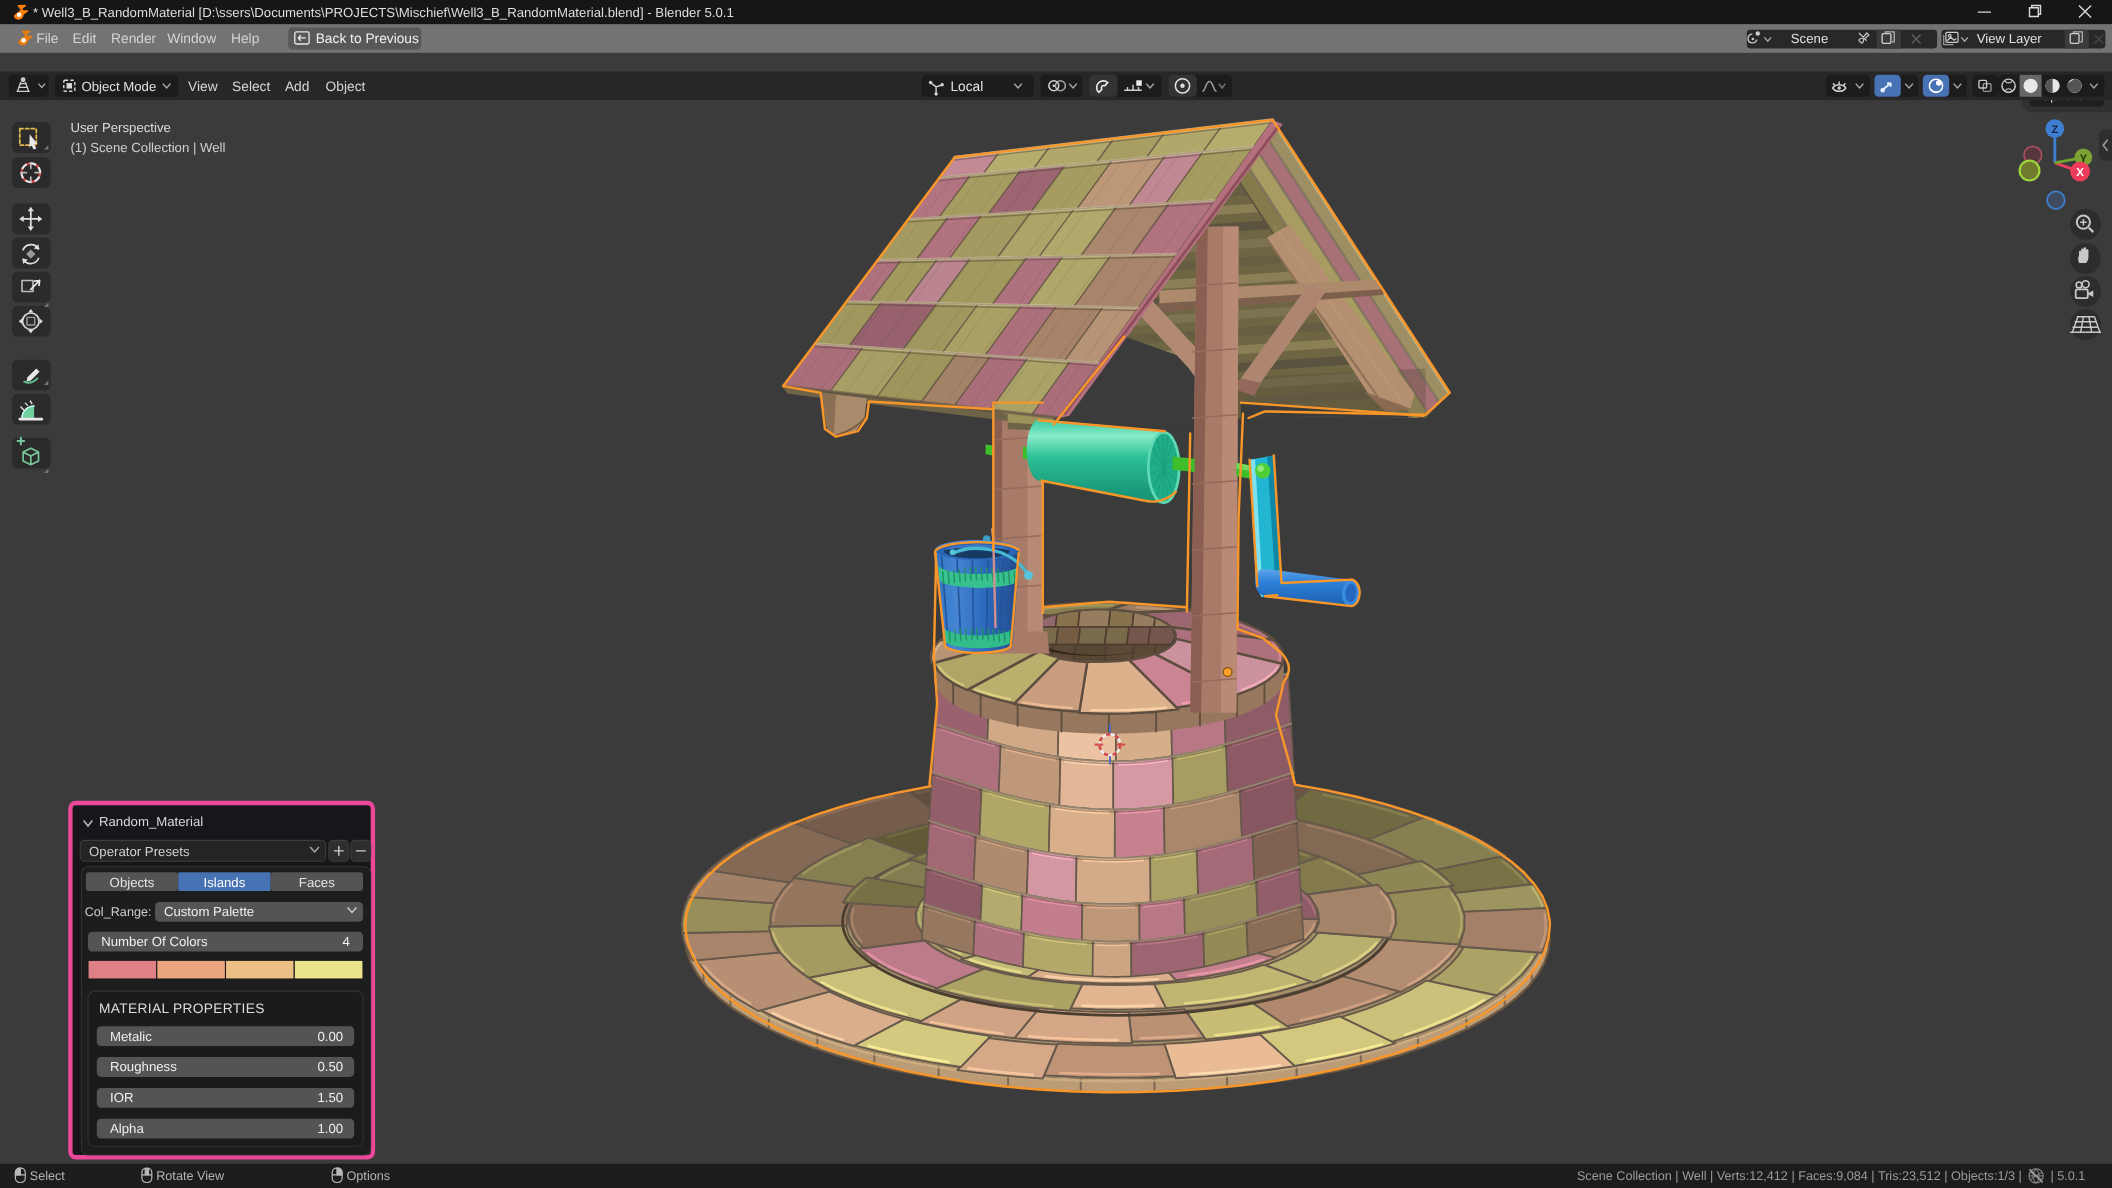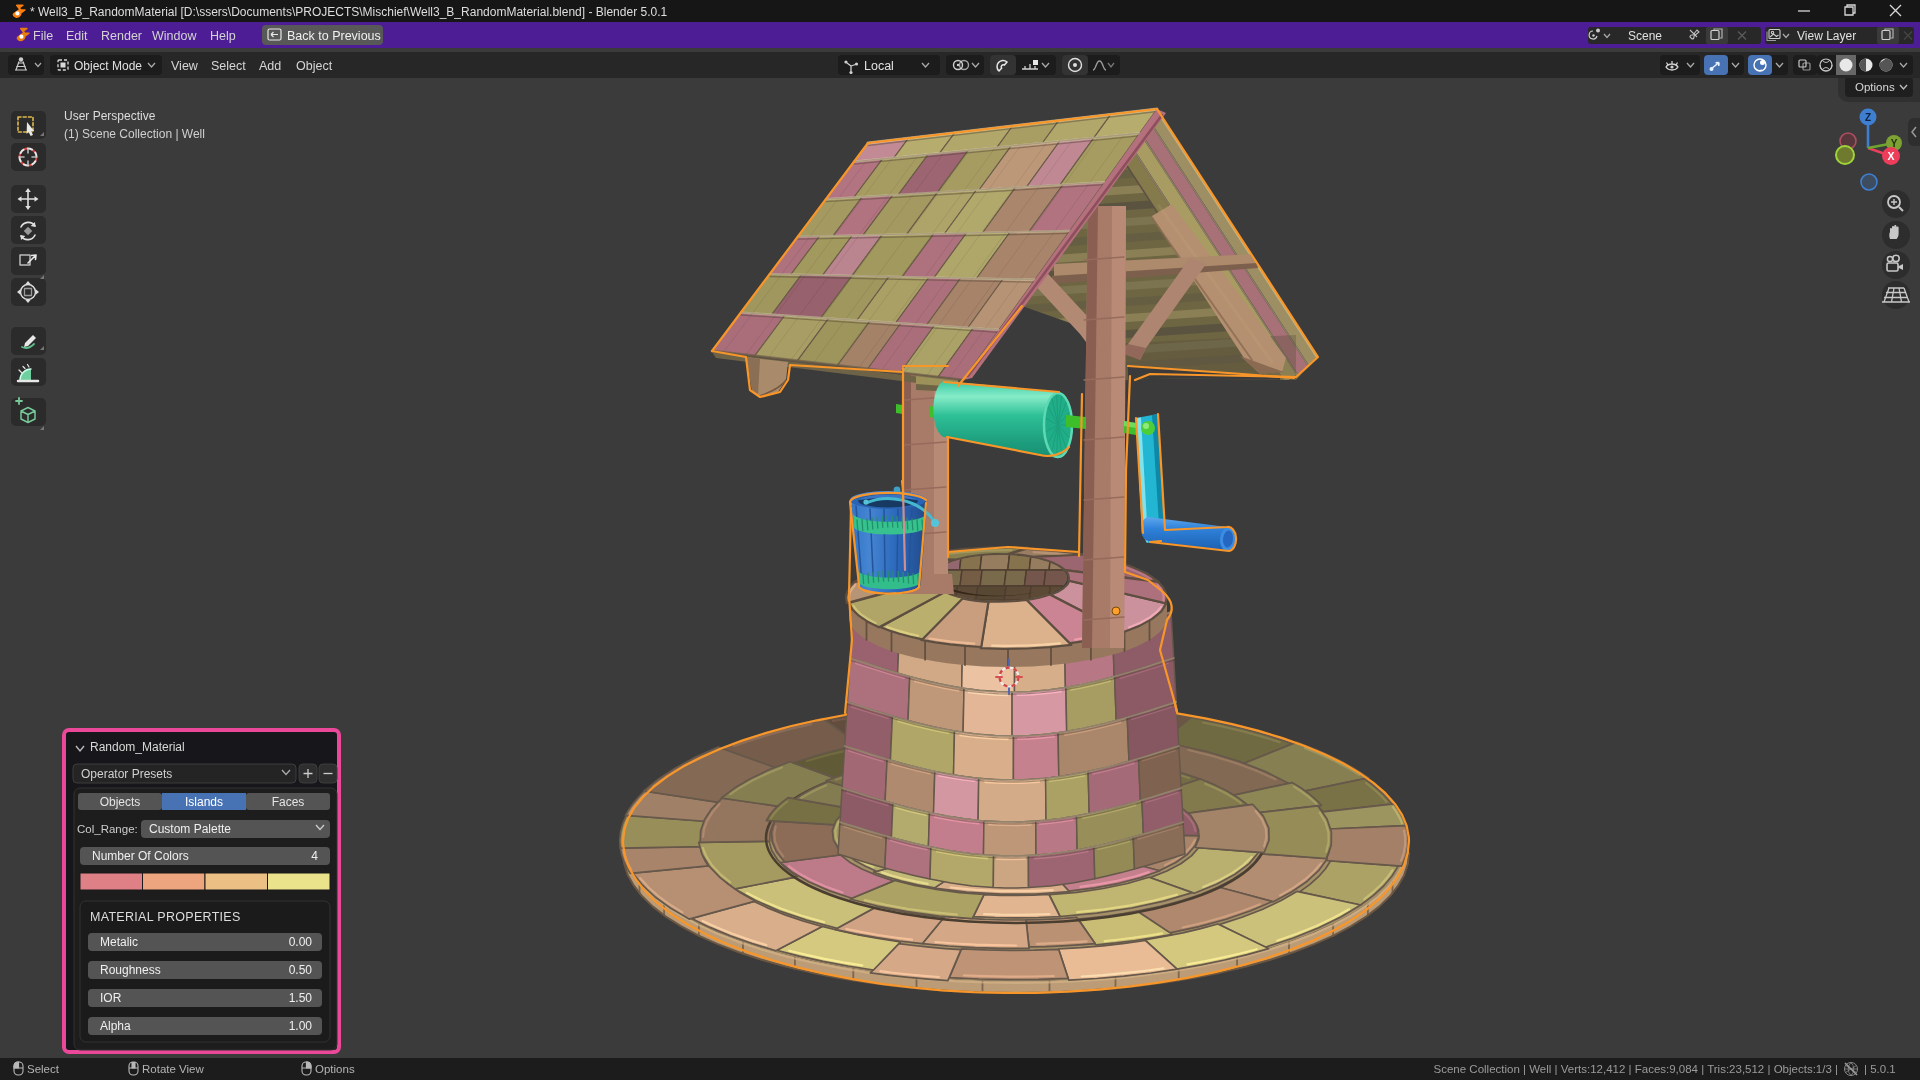--- a/index.html
+++ b/index.html
@@ -1,18 +1,18 @@
 <!DOCTYPE html>
 <html><head><meta charset="utf-8"><style>
 *{margin:0;padding:0;box-sizing:border-box}
 body{width:1920px;height:1080px;overflow:hidden;background:#3b3b3b;font-family:"Liberation Sans",sans-serif;-webkit-font-smoothing:antialiased;opacity:0.999}
 .bar{position:absolute;left:0;width:1920px}
 #title{top:0;height:22px;background:#161616;color:#fca5a5;font-size:12px;line-height:22px}
-#menu{top:22px;height:26px;background:#4c1d95;color:#d4d4d4;font-size:12.5px;line-height:26px}
-#hdr{top:52px;height:26px;background:#272727;color:#7dd3fc;font-size:12.5px;line-height:26px}
+#menu{top:22px;height:26px;background:#737373;color:#d4d4d4;font-size:12.5px;line-height:26px}
+#hdr{top:65px;height:26px;background:#272727;color:#7dd3fc;font-size:12.5px;line-height:26px}
 #status{top:1058px;height:22px;background:#1c1c1c;color:#9b9b9b;font-size:11.5px;line-height:22px}
 svg{position:absolute;left:0;top:0}
 #panel{position:absolute;left:62px;top:728px;width:279px;height:326px;background:#17171b;border:4px solid #ec4899;border-radius:7px;color:#cfcfcf;font-size:12px}
 </style></head><body>
 <svg width="1920" height="1080" viewBox="0 0 1920 1080" font-family="Liberation Sans, sans-serif">
     <rect x="0" y="74" width="1920" height="984" fill="#3b3b3b"></rect>
     <g>
 <path d="M1409.0,841.0 L1407.8,852.0 L1404.2,862.9 L1398.1,873.7 L1389.8,884.3 L1379.1,894.6 L1366.2,904.6 L1351.1,914.1 L1333.9,923.3 L1314.8,931.9 L1293.9,940.0 L1271.2,947.5 L1247.0,954.3 L1221.3,960.4 L1194.4,965.7 L1166.4,970.3 L1137.4,974.1 L1107.7,977.1 L1077.5,979.3 L1046.8,980.6 L1016.0,981.0 L985.2,980.6 L954.5,979.3 L924.3,977.1 L894.6,974.1 L865.6,970.3 L837.6,965.7 L810.7,960.4 L785.0,954.3 L760.8,947.5 L738.1,940.0 L717.2,931.9 L698.1,923.3 L680.9,914.1 L665.8,904.6 L652.9,894.6 L642.2,884.3 L633.9,873.7 L627.8,862.9 L624.2,852.0 L623.0,841.0 L623.0,853.0 L624.2,864.0 L627.8,874.9 L633.9,885.7 L642.2,896.3 L652.9,906.6 L665.8,916.6 L680.9,926.1 L698.1,935.3 L717.2,943.9 L738.1,952.0 L760.8,959.5 L785.0,966.3 L810.7,972.4 L837.6,977.7 L865.6,982.3 L894.6,986.1 L924.3,989.1 L954.5,991.3 L985.2,992.6 L1016.0,993.0 L1046.8,992.6 L1077.5,991.3 L1107.7,989.1 L1137.4,986.1 L1166.4,982.3 L1194.4,977.7 L1221.3,972.4 L1247.0,966.3 L1271.2,959.5 L1293.9,952.0 L1314.8,943.9 L1333.9,935.3 L1351.1,926.1 L1366.2,916.6 L1379.1,906.6 L1389.8,896.3 L1398.1,885.7 L1404.2,874.9 L1407.8,864.0 L1409.0,853.0 Z" fill="#bb9c76"></path>
 <path d="M1392.5,881.1 l0,12" fill="none" stroke="#7d6750" stroke-width="1.8" stroke-linecap="round" stroke-linejoin="round"></path>
 <path d="M1367.9,903.3 l0,12" fill="none" stroke="#7d6750" stroke-width="1.8" stroke-linecap="round" stroke-linejoin="round"></path>

